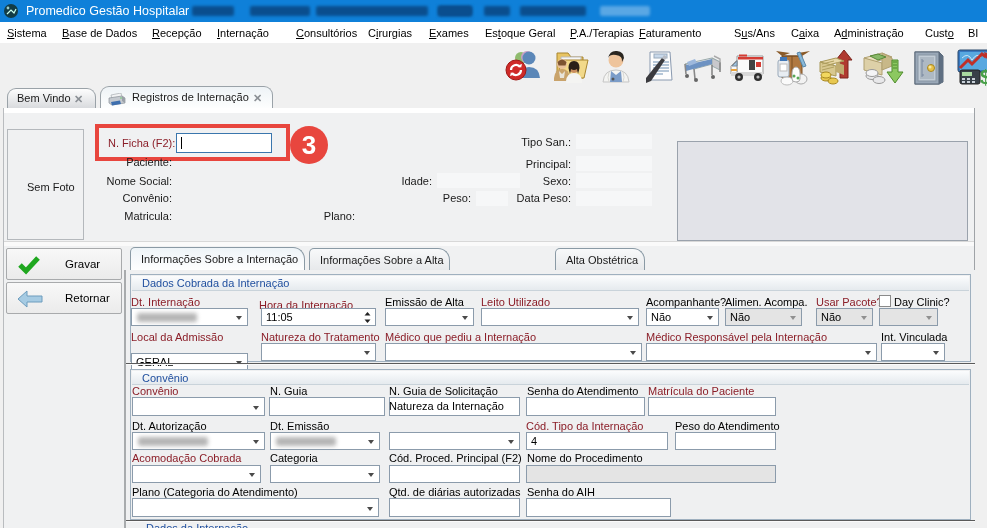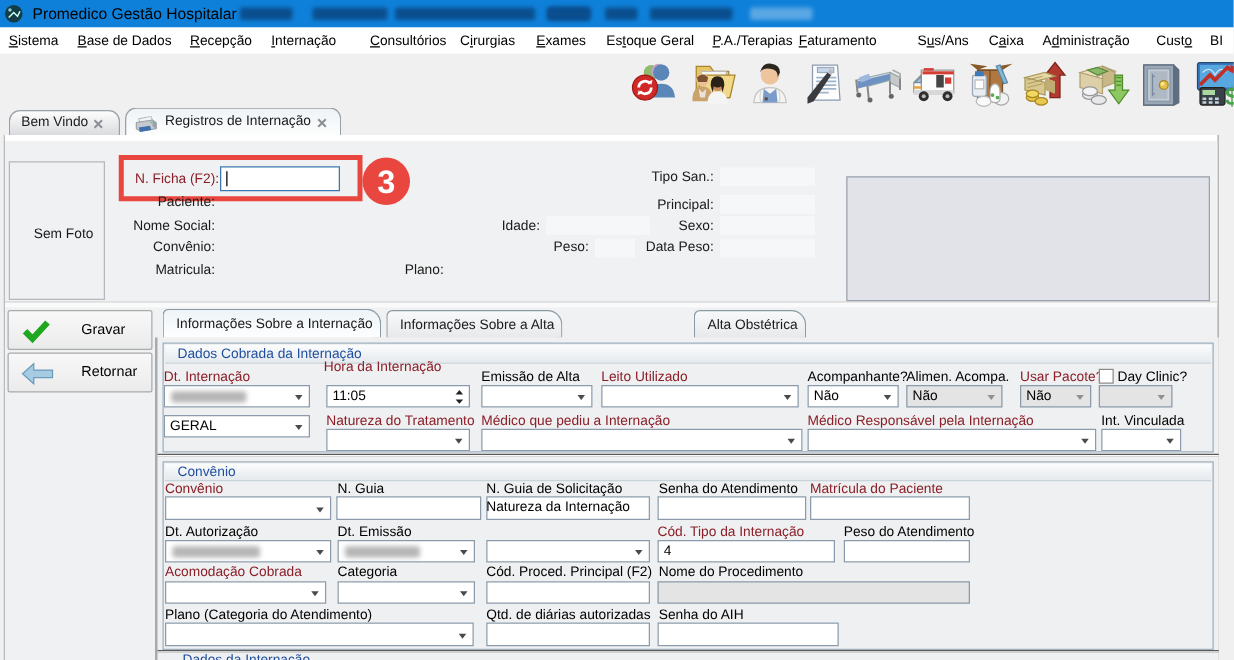--- a/index.html
+++ b/index.html
@@ -2,21 +2,21 @@
 <html><head>
 <meta charset="utf-8">
 <style>
 * { margin:0; padding:0; box-sizing:border-box; }
 html,body { width:987px; height:528px; overflow:hidden; }
 body { font-family:"Liberation Sans", sans-serif; background:#f0f0f0; position:relative; }
 #win { position:absolute; left:0; top:0; width:987px; height:528px; background:#f0f0f0; }
 .abs { position:absolute; }
 
 #titlebar { position:absolute; left:0; top:0; width:987px; height:22px; background:#0f80d9; }
-#titletxt { position:absolute; left:26px; top:4px; color:#000000; font-size:12.5px; }
+#titletxt { position:absolute; left:26px; top:4px; color:#ffffff; font-size:12.5px; }
 .blob { position:absolute; top:6px; height:10px; background:#0a4e8e; border-radius:2px; filter:blur(1.5px); }
 
 #menubar { position:absolute; left:0; top:22px; width:987px; height:21px; background:#ffffff; }
 .mi { position:absolute; top:5px; font-size:11px; color:#000; white-space:nowrap; }
 .mi u { text-decoration:underline; }
 
 #toolbar { position:absolute; left:0; top:43px; width:987px; height:44px; background:#f0f0f0; }
 .ticon { position:absolute; top:5px; }
 
 #tabbar { position:absolute; left:0; top:87px; width:987px; height:21px; background:#f0f0f0; }
@@ -308,21 +308,21 @@
     </div>
 <div class="itab" style="left:555px;width:90px">
       <span class="cap">Alta Obstétrica</span>
     </div>
 
 <div class="group" id="g1" style="left:130px;top:274px;width:841px;height:88px">
   <div class="gtitle" style="line-height:15px">Dados Cobrada da Internação</div>
 </div>
 
 <span class="flab maroon" style="left:131px;top:296px">Dt. Internação</span>
-<span class="flab maroon" style="left:259px;top:288px">Hora da Internação</span>
+<span class="flab maroon" style="left:259px;top:299px">Hora da Internação</span>
 <span class="flab" style="left:385px;top:296px">Emissão de Alta</span>
 <span class="flab maroon" style="left:481px;top:296px">Leito Utilizado</span>
 <span class="flab" style="left:646px;top:296px">Acompanhante?</span>
 <span class="flab" style="left:725px;top:296px">Alimen. Acompa.</span>
 <span class="flab maroon" style="left:816px;top:296px">Usar Pacote?</span>
 <div class="cb" style="left:879px;top:295px"></div>
 <span class="flab" style="left:894px;top:296px">Day Clinic?</span>
 
 <div class="inp combo" style="left:131px;top:308px;width:117px;height:18px">
       <div class="smudge" style="width:60px"></div>
@@ -346,21 +346,21 @@
       <span class="val">Não</span>
     </div>
 <div class="inp combo dis" style="left:879px;top:308px;width:59px;height:18px"></div>
 
 <span class="flab maroon" style="left:131px;top:331px">Local da Admissão</span>
 <span class="flab maroon" style="left:261px;top:331px">Natureza do Tratamento</span>
 <span class="flab maroon" style="left:385px;top:331px">Médico que pediu a Internação</span>
 <span class="flab maroon" style="left:646px;top:331px">Médico Responsável pela Internação</span>
 <span class="flab" style="left:881px;top:331px">Int. Vinculada</span>
 
-<div class="inp combo" style="left:131px;top:332px;width:117px;height:18px">
+<div class="inp combo" style="left:131px;top:353px;width:117px;height:18px">
       <span class="val">GERAL</span>
     </div>
 <div class="inp combo" style="left:261px;top:343px;width:115px;height:18px"></div>
 <div class="inp combo" style="left:385px;top:343px;width:257px;height:18px"></div>
 <div class="inp combo" style="left:646px;top:343px;width:231px;height:18px"></div>
 <div class="inp combo" style="left:881px;top:343px;width:64px;height:18px"></div>
 <div class="darkline" style="top:363px"></div>
 
 <div class="group" id="g2" style="left:130px;top:369px;width:841px;height:151px">
   <div class="gtitle" style="line-height:14px;height:14px">Convênio</div>

